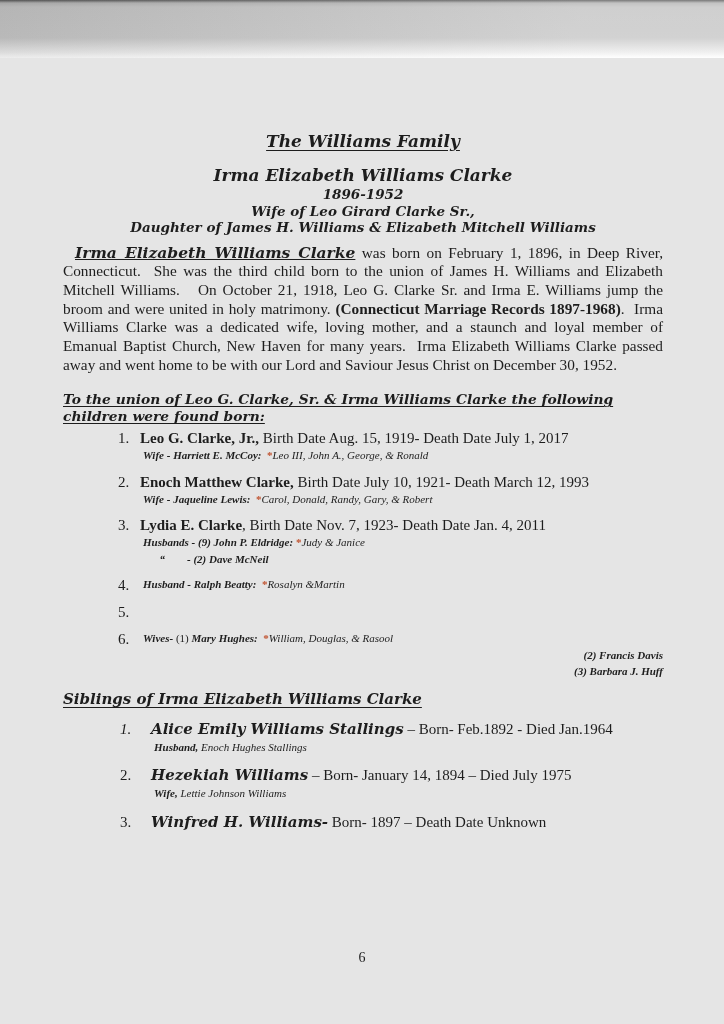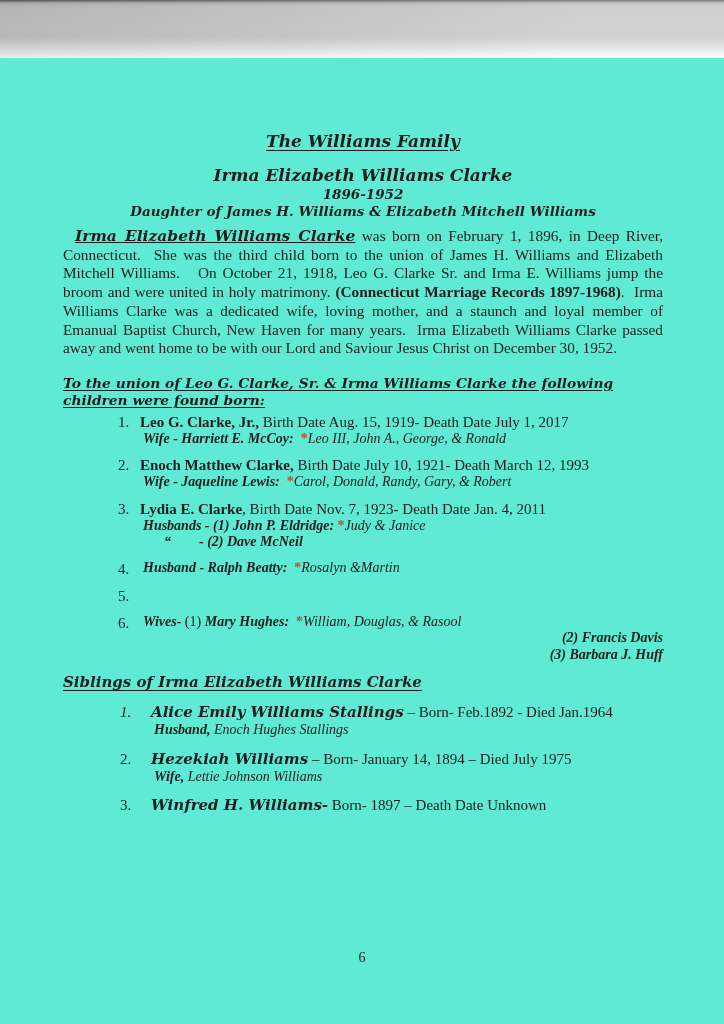--- a/index.html
+++ b/index.html
@@ -3,21 +3,21 @@
 <meta charset="utf-8">
 <style>
   html,body{margin:0;padding:0;}
   body{
     width:724px;height:1024px;
     background:#ffffff;
     font-family:"Liberation Serif", serif;
     color:#1d1d1d;
     -webkit-font-smoothing:antialiased;
   }
-  .page{position:relative;width:724px;height:1024px;overflow:hidden;background:#5eead4;}
+  .page{position:relative;width:724px;height:1024px;overflow:hidden;background:#e5e5e5;}
   .scan-band{
     position:absolute;top:0;left:0;width:100%;height:58px;
     background:
       linear-gradient(90deg, rgba(0,0,0,0.07), rgba(255,255,255,0.20) 80%),
       linear-gradient(180deg, #575757 0px, #b3b3b3 3px, #c3c3c3 7px, #c7c7c7 38px, #ebebeb 52px, #ffffff 58px);
   }
   .content{position:relative;padding:0 61px 0 63px;}
   .cursive{font-family:"DejaVu Serif", serif;font-style:italic;}
   .doc-title{
     margin:130px 0 0;text-align:center;
@@ -38,21 +38,21 @@
     text-decoration:underline;text-underline-offset:2px;
   }
   #children-list{margin-top:4px;}
   .fam-item{display:flex;margin-bottom:9px;}
   .fam-num{flex:none;width:22px;margin-left:55px;font-size:15px;line-height:18px;}
   .fam-num.italic{font-style:italic;}
   .fam-body{flex:1;}
   .fam-head{font-size:15px;line-height:18px;}
   .fam-name{font-weight:bold;}
   .fam-name-sib{font-weight:bold;font-style:italic;font-family:"DejaVu Serif", serif;}
-  .fam-sub{font-size:14px;line-height:16.5px;margin-left:3px;white-space:pre-wrap;}
+  .fam-sub{font-size:11px;line-height:16.5px;margin-left:3px;white-space:pre-wrap;}
   .fam-sub.indent-1{margin-left:80px;text-align:right;}
   .seg-bi{font-weight:bold;font-style:italic;}
   .seg-i{font-style:italic;}
   .seg-r{}
   .seg-star{color:var(--star-color,#bf4e2a);font-weight:bold;}
   .siblings-heading{
     margin:6px 0 11px;text-align:left;
     font-size:15px;font-weight:bold;line-height:20px;
     text-decoration:underline;text-underline-offset:3px;
   }
@@ -66,20 +66,21 @@
 
 <div class="page">
   <div class="scan-band"></div>
 
   <div class="content">
     <h1 class="doc-title cursive">The Williams Family</h1>
 
     <div class="doc-header">
       <div class="subject-name cursive">Irma Elizabeth Williams Clarke</div>
       <div class="subject-line cursive">1896-1952</div>
+      <div class="subject-line cursive">Wife of Leo Girard Clarke Sr.,</div>
       <div class="subject-line cursive">Daughter of James H. Williams &amp;  Elizabeth Mitchell Williams</div>
     </div>
 
     <p class="bio"><span class="bio-lead cursive">Irma Elizabeth Williams Clarke</span><span> was born on February 1, 1896, in Deep River, Connecticut.  She was the third child born to the union of James H. Williams and Elizabeth Mitchell Williams.   On October 21, 1918, Leo G. Clarke Sr. and Irma E. Williams jump the broom and were united in holy matrimony. </span><span class="bold">(Connecticut Marriage Records 1897-1968)</span><span>.  Irma Williams Clarke was a dedicated wife, loving mother, and a staunch and loyal member of Emanual Baptist Church, New Haven for many years.  Irma Elizabeth Williams Clarke passed away and went home to be with our Lord and Saviour Jesus Christ on December 30, 1952.</span></p>
 
     <div class="children-heading cursive">To the union of Leo G. Clarke, Sr. &amp;  Irma Williams Clarke the following children were found born:</div>
     <div id="children-list">
         <div class="fam-item">
           <div class="fam-num">1.</div>
           <div class="fam-body">
@@ -91,21 +92,21 @@
           <div class="fam-num">2.</div>
           <div class="fam-body">
             <div class="fam-head"><span class="fam-name">Enoch Matthew Clarke,</span><span class="fam-rest"> Birth Date July 10, 1921- Death March 12, 1993</span></div>
             <div class="fam-sub indent-0"><span class="seg-bi">Wife - Jaqueline Lewis:  </span><span class="seg-star">*</span><span class="seg-i">Carol, Donald, Randy, Gary, &amp; Robert</span></div>
           </div>
         </div>
         <div class="fam-item">
           <div class="fam-num">3.</div>
           <div class="fam-body">
             <div class="fam-head"><span class="fam-name">Lydia E. Clarke</span><span class="fam-rest">, Birth Date Nov. 7, 1923- Death Date Jan. 4, 2011</span></div>
-            <div class="fam-sub indent-0"><span class="seg-bi">Husbands - (1) John P. Eldridge: </span><span class="seg-star">*</span><span class="seg-i">Judy &amp; Janice</span></div>
+            <div class="fam-sub indent-0"><span class="seg-bi">Husbands - (9) John P. Eldridge: </span><span class="seg-star">*</span><span class="seg-i">Judy &amp; Janice</span></div>
             <div class="fam-sub indent-0"><span class="seg-bi">      “        - (2) Dave McNeil</span></div>
           </div>
         </div>
         <div class="fam-item">
           <div class="fam-num">4.</div>
           <div class="fam-body">
             <div class="fam-sub indent-0"><span class="seg-bi">Husband - Ralph Beatty:  </span><span class="seg-star">*</span><span class="seg-i">Rosalyn &amp;Martin</span></div>
           </div>
         </div>
         <div class="fam-item">

